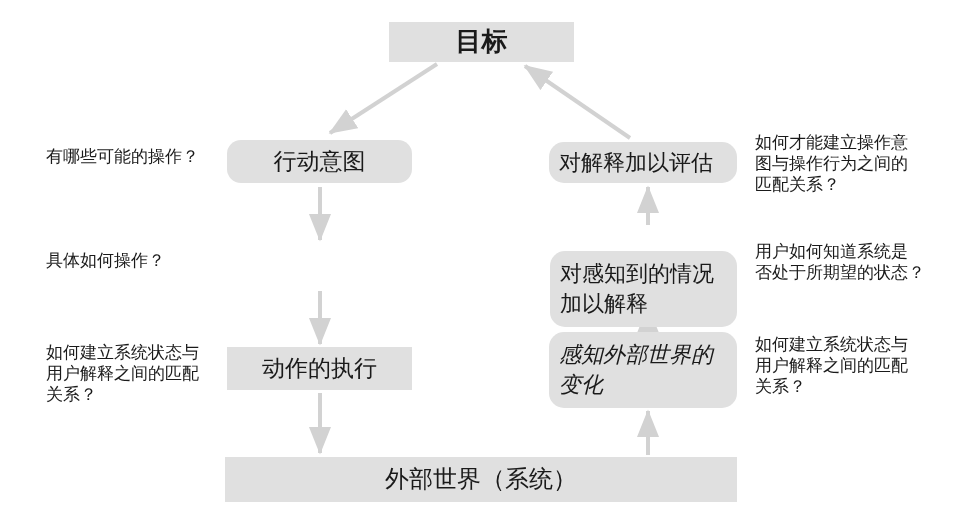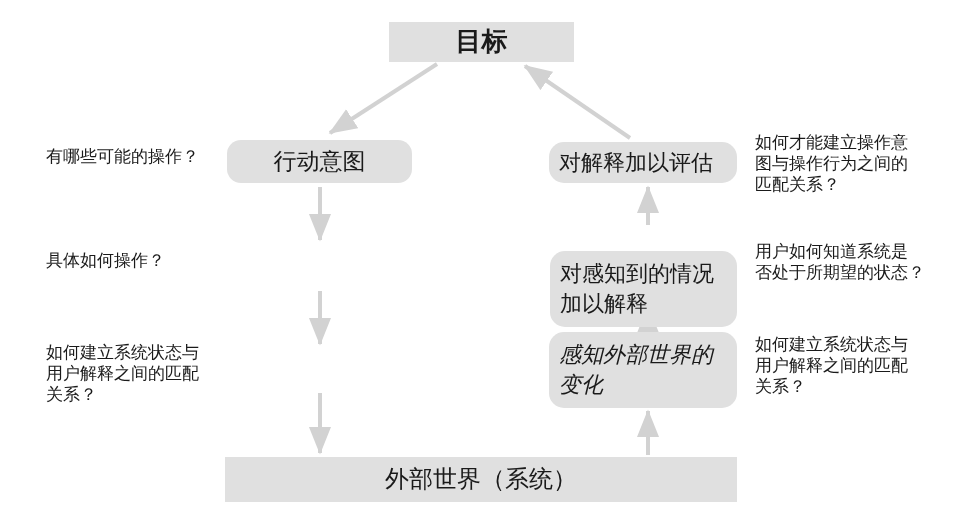--- a/index.html
+++ b/index.html
@@ -67,20 +67,23 @@
 
   <div class="box center title" style="left:389px;top:22px;width:185px;height:40px;">
     <span>目标</span>
   </div>
 
   <div class="box center" style="left:227px;top:140px;width:185px;height:43px;border-radius:14px;">
     <span>行动意图</span>
   </div>
 
 
+  <div class="box center" style="left:227px;top:347px;width:185px;height:43px;">
+    <span>动作的执行</span>
+  </div>
 
   <div class="box center wide" style="left:225px;top:457px;width:512px;height:45px;">
     <span>外部世界（系统）</span>
   </div>
 
   <div class="box leftalign" style="left:549px;top:142px;width:188px;height:41px;font-size:22px;">
     <span>对解释加以评估</span>
   </div>
 
   <div class="box leftalign" style="left:550px;top:227px;width:187px;height:76px;font-size:22px;margin-top:24px;">

